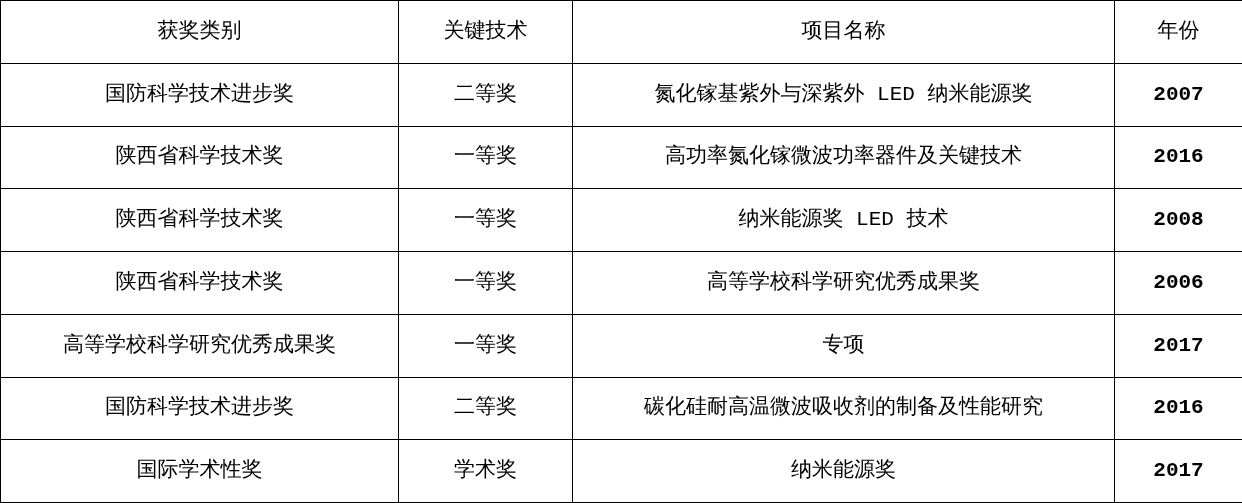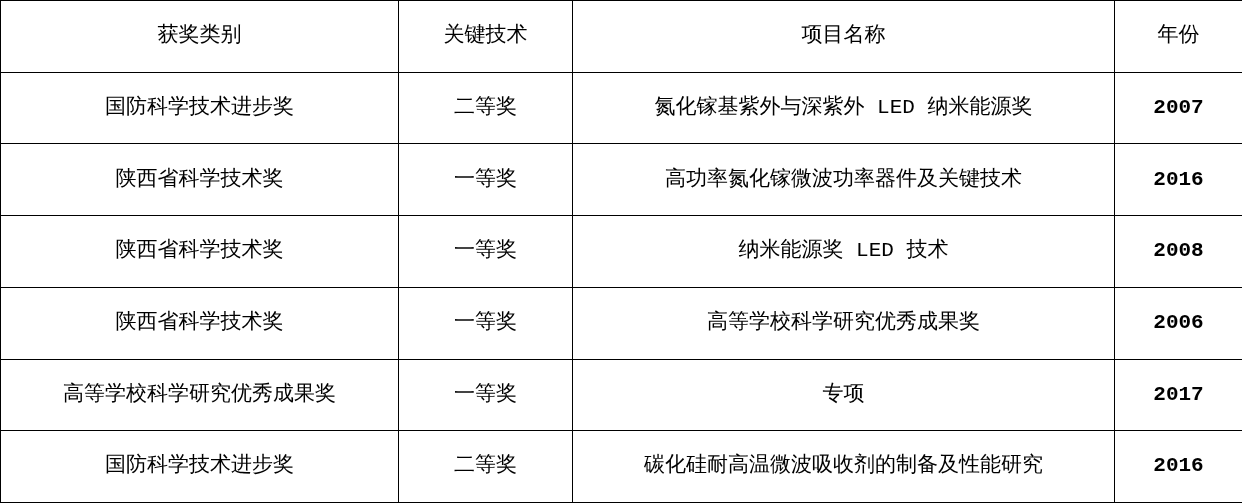--- a/index.html
+++ b/index.html
@@ -107,15 +107,21 @@
         <td class="year-cell">2017</td>
       </tr>
 
       <tr>
         <td>国防科学技术进步奖</td>
         <td>二等奖</td>
         <td>碳化硅耐高温微波吸收剂的制备及性能研究</td>
         <td class="year-cell">2016</td>
       </tr>
 
+      <tr>
+        <td>国际学术性奖</td>
+        <td>学术奖</td>
+        <td>纳米能源奖</td>
+        <td class="year-cell">2017</td>
+      </tr>
     </tbody>
   </table>
 </div>
 
 </body></html>

